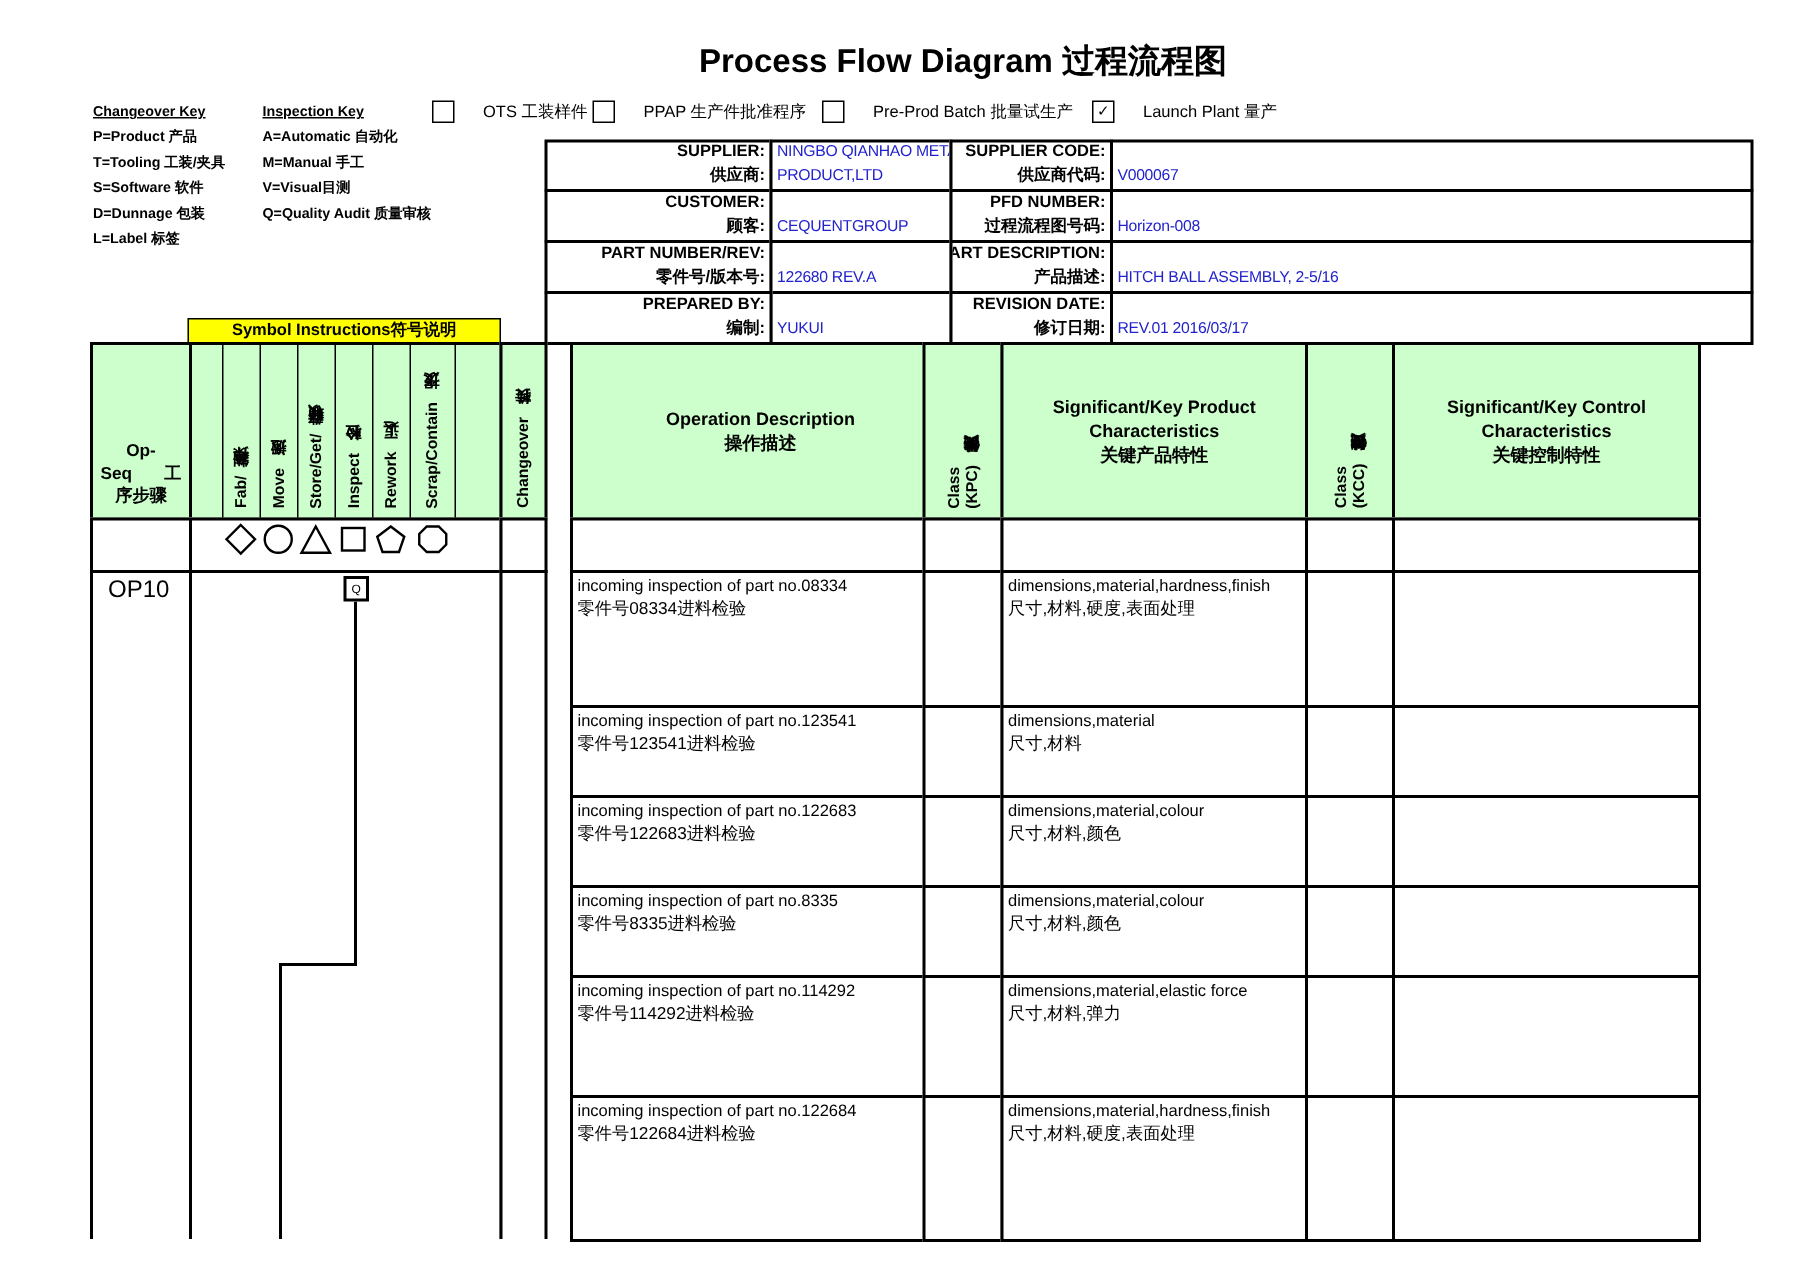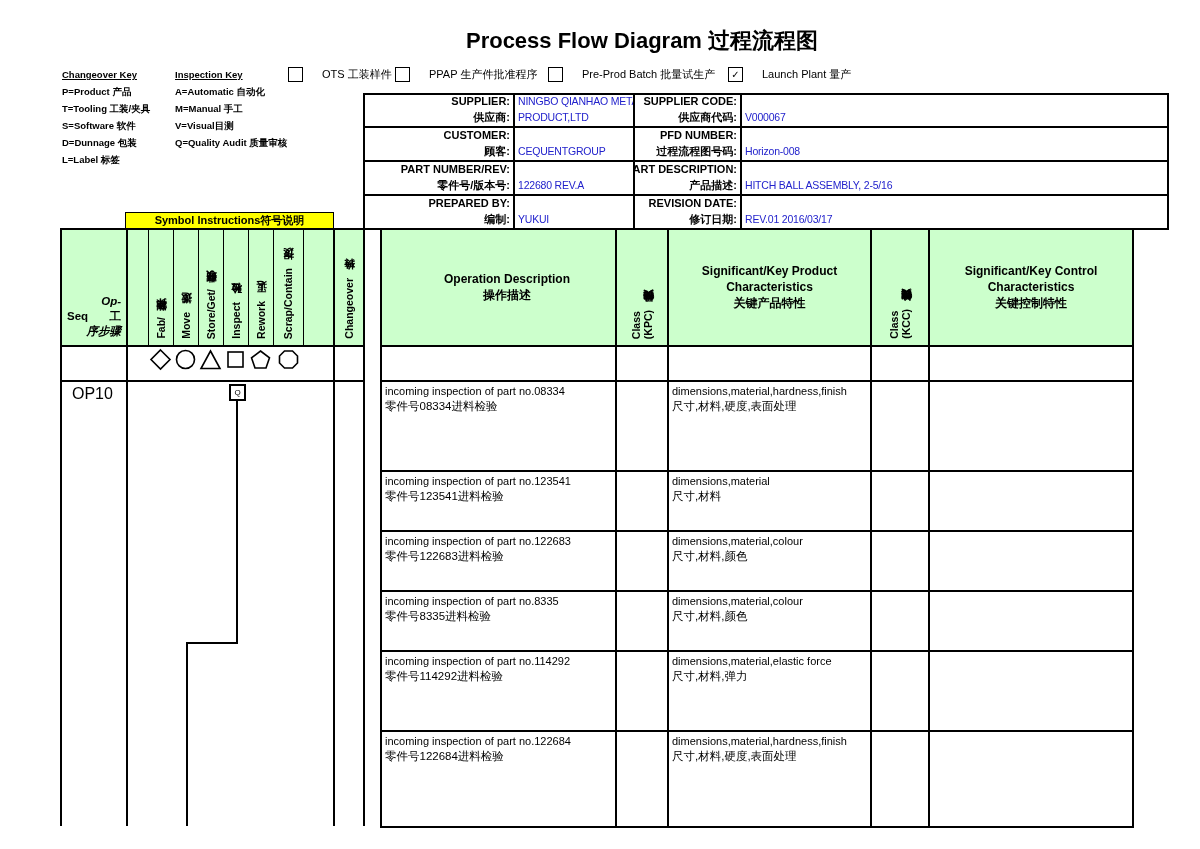--- a/index.html
+++ b/index.html
@@ -66,21 +66,21 @@
   .vtext span{display:block;}
 
   
   .hcell-txt{display:flex;flex-direction:column;justify-content:center;align-items:center;
              height:100%;text-align:center;font-weight:bold;}
   .hcell-txt .en{font-size:12px;line-height:16px;}
   .hcell-txt .zh{font-size:12px;line-height:17px;}
   .opseq{display:flex;flex-direction:column;justify-content:flex-end;height:100%;
          font-weight:bold;font-size:11.5px;line-height:15px;padding:0 5px 6px 5px;box-sizing:border-box;}
   .opseq .mid{display:flex;justify-content:space-between;}
-  .opseq .c{text-align:right;font-style:italic;}
+  .opseq .c{text-align:center;}
 
   
   .shape{position:absolute;top:348px;z-index:5;}
 
   
   .t-en{font-size:11px;line-height:14px;word-break:break-all;}
   .t-zh{font-size:11.5px;line-height:17px;}
   .dcell{padding:2px 3px;}
   .oplabel{position:absolute;left:72px;top:385px;font-size:16px;z-index:5;}
 

